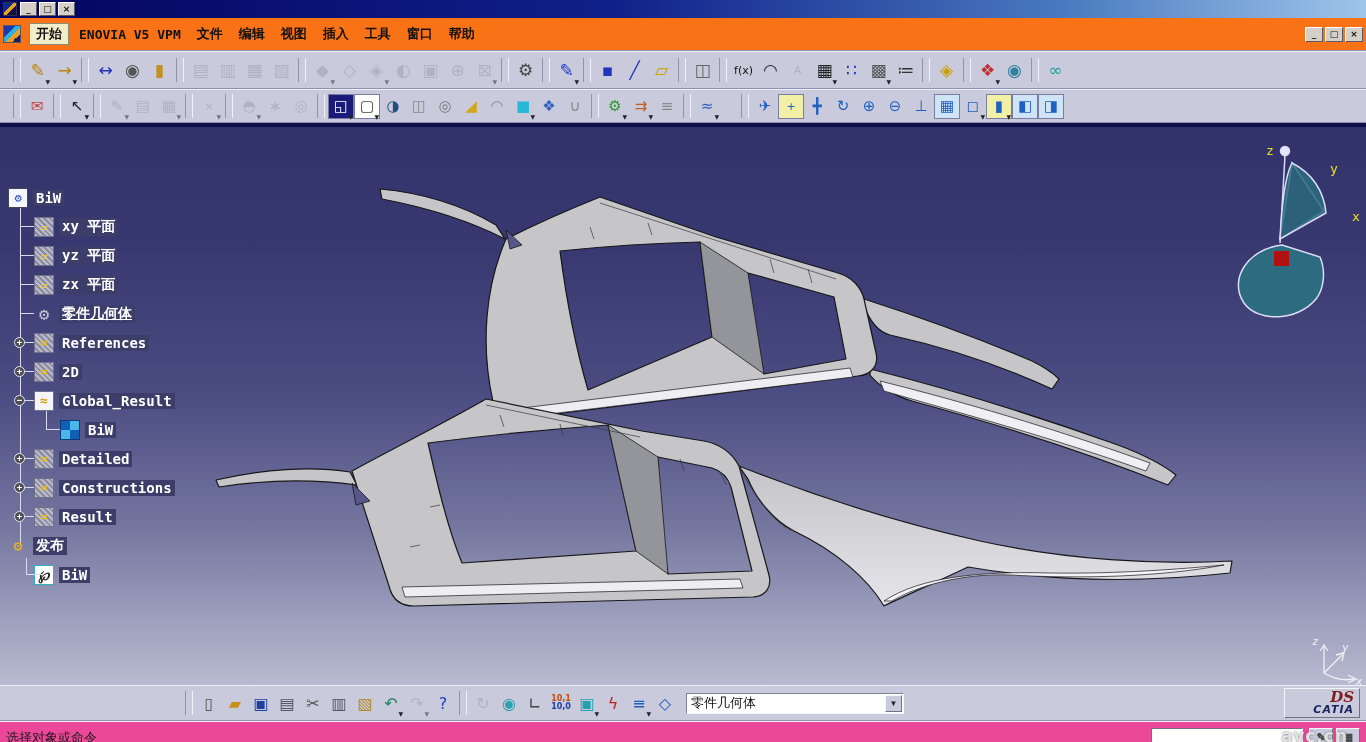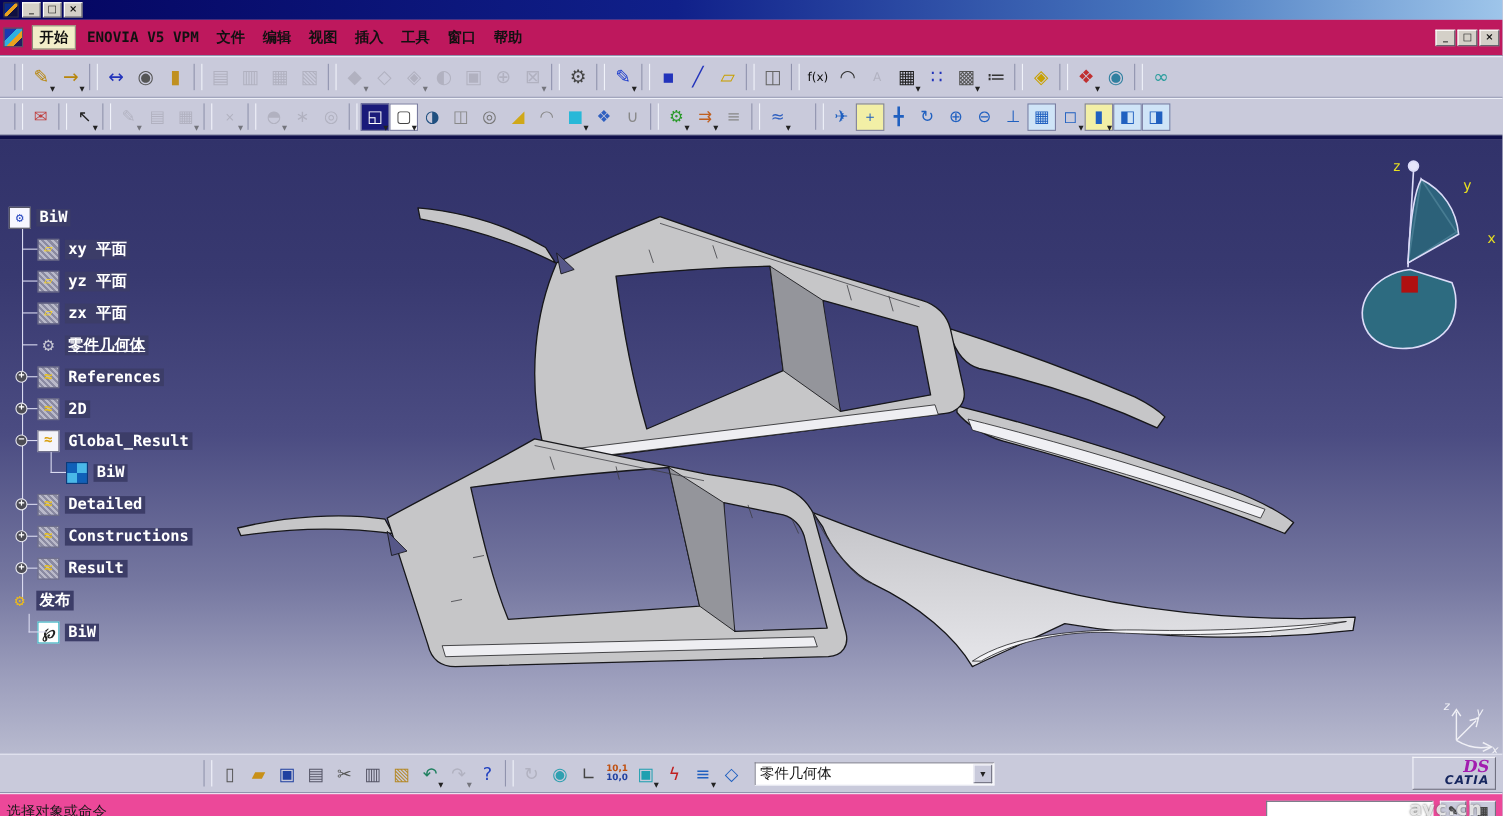--- a/index.html
+++ b/index.html
@@ -7,21 +7,21 @@
   *{box-sizing:border-box}
 
   
   .titlebar{height:18px;display:flex;align-items:center;background:linear-gradient(90deg,#04045f 0%,#10208a 45%,#4a7ac0 78%,#9ec5ea 100%);padding:0 2px;color:#fff}
   .appicon{width:14px;height:14px;flex:none;margin:0 3px 0 1px;background:linear-gradient(135deg,#0a2a8a 0 40%,#e8a020 40% 60%,#101040 60%);border:1px solid #334}
   .title{font:bold 12px "DejaVu Sans Mono",monospace;white-space:pre;flex:1;overflow:hidden}
   .winbtns{display:flex;gap:2px;flex:none;align-items:center}
   .wbtn{width:17px;height:14px;background:#d4d0c8;border:1px solid;border-color:#fff #5a5a66 #5a5a66 #fff;font:bold 9px "DejaVu Sans",sans-serif;line-height:10px;padding:0;color:#111;display:flex;align-items:center;justify-content:center}
 
   
-  .menubar{height:26px;display:flex;align-items:center;background:#be185d;border-bottom:1px solid #9093ad;padding:16px 3px}
+  .menubar{height:26px;display:flex;align-items:center;background:#f97316;border-bottom:1px solid #9093ad;padding:16px 3px}
   .menuicon{width:18px;height:18px;flex:none;margin-right:8px;background:linear-gradient(135deg,#1a3ab0 0 35%,#30b0e0 35% 55%,#e8a020 55% 75%,#202060 75%);border:1px solid #556}
   .menus{display:flex;align-items:center;gap:4px;flex:1}
   .mitem{font:bold 13px "DejaVu Sans Mono","DejaVu Sans",sans-serif;color:#111;padding:1px 6px;white-space:pre;cursor:default}
   .mitem.active{background:#f2eec9;border:1px solid #8a8a77}
   .winbtns.doc .wbtn{width:18px;height:15px}
 
   
   .tb{display:flex;align-items:center;background:#c9cadb;padding:2px 2px 2px 10px;border-bottom:1px solid #9093ad;border-top:1px solid #edeff8}
   .tb1{height:38px}
   .tb2{height:34px}
@@ -67,21 +67,21 @@
 
   
   .tbb{height:36px;display:flex;align-items:center;background:#c9cadb;border-top:1px solid #edeff8;border-bottom:1px solid #9093ad;padding:2px 4px 2px 182px}
   .tbbicons{display:flex;align-items:center}
   .tbb .tbi{width:26px;height:26px;font-size:16px}
   .tbi .lines{display:flex;flex-direction:column;font:bold 8px/8px "DejaVu Sans",sans-serif;font-style:normal}
   .combo{margin-left:8px;width:218px;height:21px;background:#fff;border:1px solid;border-color:#808090 #f4f4fa #f4f4fa #808090;display:flex;align-items:center}
   .combo-text{flex:1;font:13px "DejaVu Sans Mono",monospace;color:#111;padding:0 4px;white-space:pre;overflow:hidden}
   .combo-btn{flex:none;width:17px;height:17px;margin-right:1px;background:#c9cadb;border:1px solid;border-color:#f4f4fa #707080 #707080 #f4f4fa;font-size:8px;padding:0;color:#222}
   .logo{margin-left:auto;margin-right:2px;width:76px;height:30px;border:1px solid;border-color:#f4f4fa #707080 #707080 #f4f4fa;display:flex;flex-direction:column;align-items:flex-end;justify-content:center;padding:1px 5px;background:#c9cadb}
-  .logo .ds{font:italic bold 15px/13px "DejaVu Serif",serif;color:#a21caf}
+  .logo .ds{font:italic bold 15px/13px "DejaVu Serif",serif;color:#7f1d1d}
   .logo .catia{font:italic bold 11px/11px "DejaVu Sans",sans-serif;color:#16265e;letter-spacing:1px}
 
   
   .statusbar{height:32px;display:flex;align-items:center;background:#ec4899;border-top:1px solid #edeff8;padding:0 6px;position:relative}
   .smsg{font:13px "DejaVu Sans",sans-serif;color:#1a1a1a;flex:1;white-space:pre}
   .sinput{width:152px;height:19px;border:1px solid;border-color:#707080 #f4f4fa #f4f4fa #707080;background:#fff;margin-right:6px;font:12px "DejaVu Sans",sans-serif;padding:0 3px}
   .sbtns{display:flex;gap:3px}
   .sbtn{width:24px;height:20px;background:#c9cadb;border:1px solid;border-color:#f4f4fa #707080 #707080 #f4f4fa;font-size:11px;color:#444;padding:0}
   .swm{position:absolute;right:18px;top:4px;font:bold 17px "DejaVu Sans",sans-serif;color:rgba(255,255,255,.8);text-shadow:0 0 2px #555;letter-spacing:1px;pointer-events:none}
 </style>

